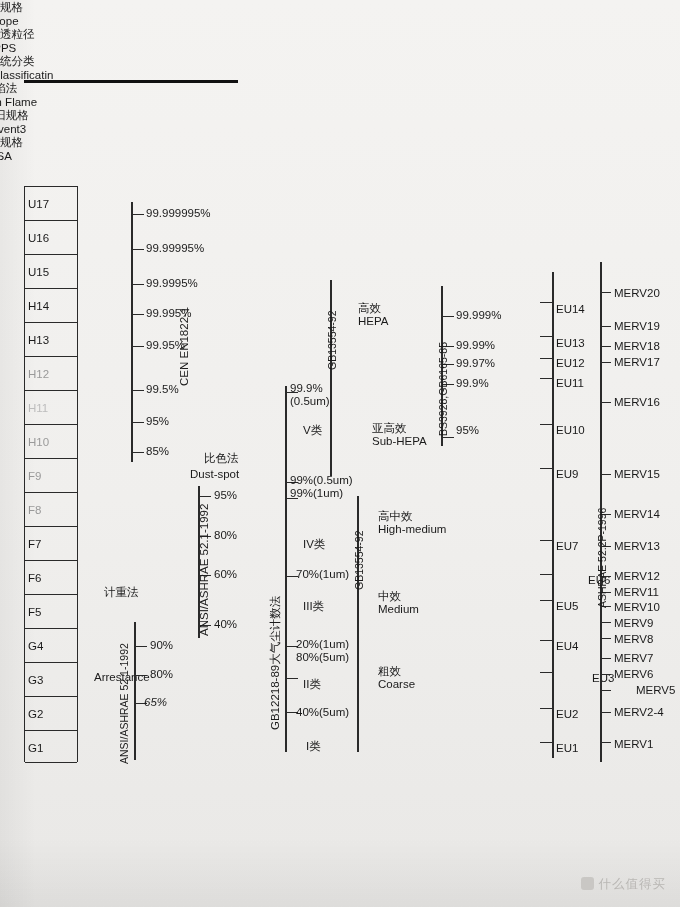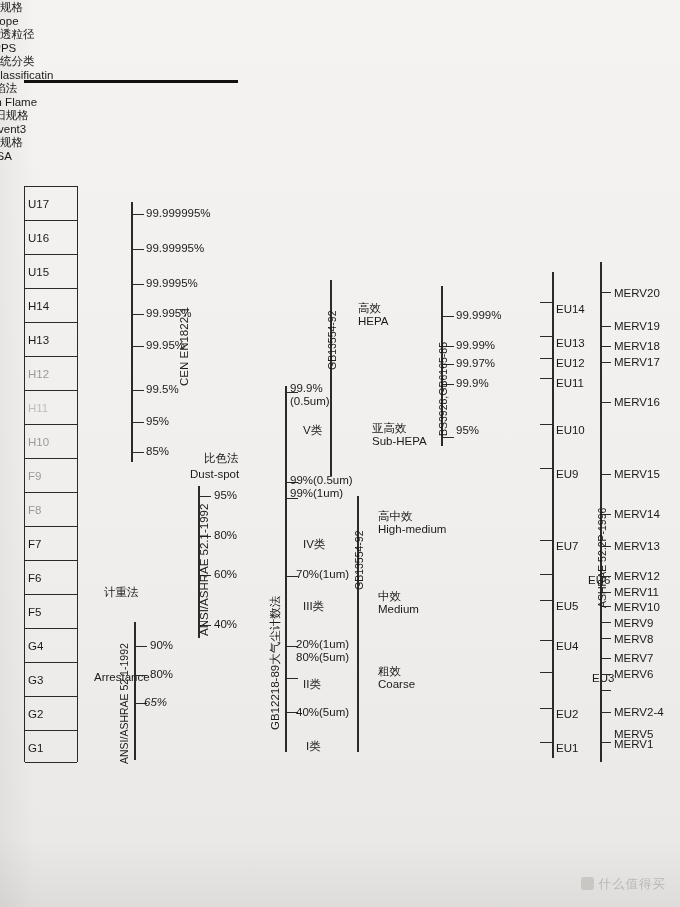--- a/index.html
+++ b/index.html
@@ -289,21 +289,21 @@
   <div class="tx lbl-f" style="left:614px;top:468px;text-align:right;">MERV15</div>
   <div class="tx lbl-f" style="left:614px;top:508px;">MERV14</div>
   <div class="tx lbl-f" style="left:614px;top:540px;">MERV13</div>
   <div class="tx lbl-f" style="left:614px;top:570px;">MERV12</div>
   <div class="tx lbl-f" style="left:614px;top:586px;">MERV11</div>
   <div class="tx lbl-f" style="left:614px;top:601px;">MERV10</div>
   <div class="tx lbl-f" style="left:614px;top:617px;">MERV9</div>
   <div class="tx lbl-f" style="left:614px;top:633px;">MERV8</div>
   <div class="tx lbl-f" style="left:614px;top:652px;">MERV7</div>
   <div class="tx lbl-f" style="left:614px;top:668px;">MERV6</div>
-  <div class="tx lbl-f" style="left:614px;top:684px;margin-top:44px;">MERV5</div>
+  <div class="tx lbl-f" style="left:636px;top:684px;">MERV5</div>
   <div class="tx lbl-f" style="left:614px;top:706px;">MERV2-4</div>
   <div class="tx lbl-f" style="left:614px;top:738px;">MERV1</div>
 
   <div class="vtext sm" style="left:596px;top:608px;">ASHRAE 52.2P-1996</div>
 
   <div class="shadow-left"></div>
   <div class="shadow-bottom"></div>
 
   <div class="watermark"><span class="wm-logo"></span><span>什么值得买</span></div>
 </div>

